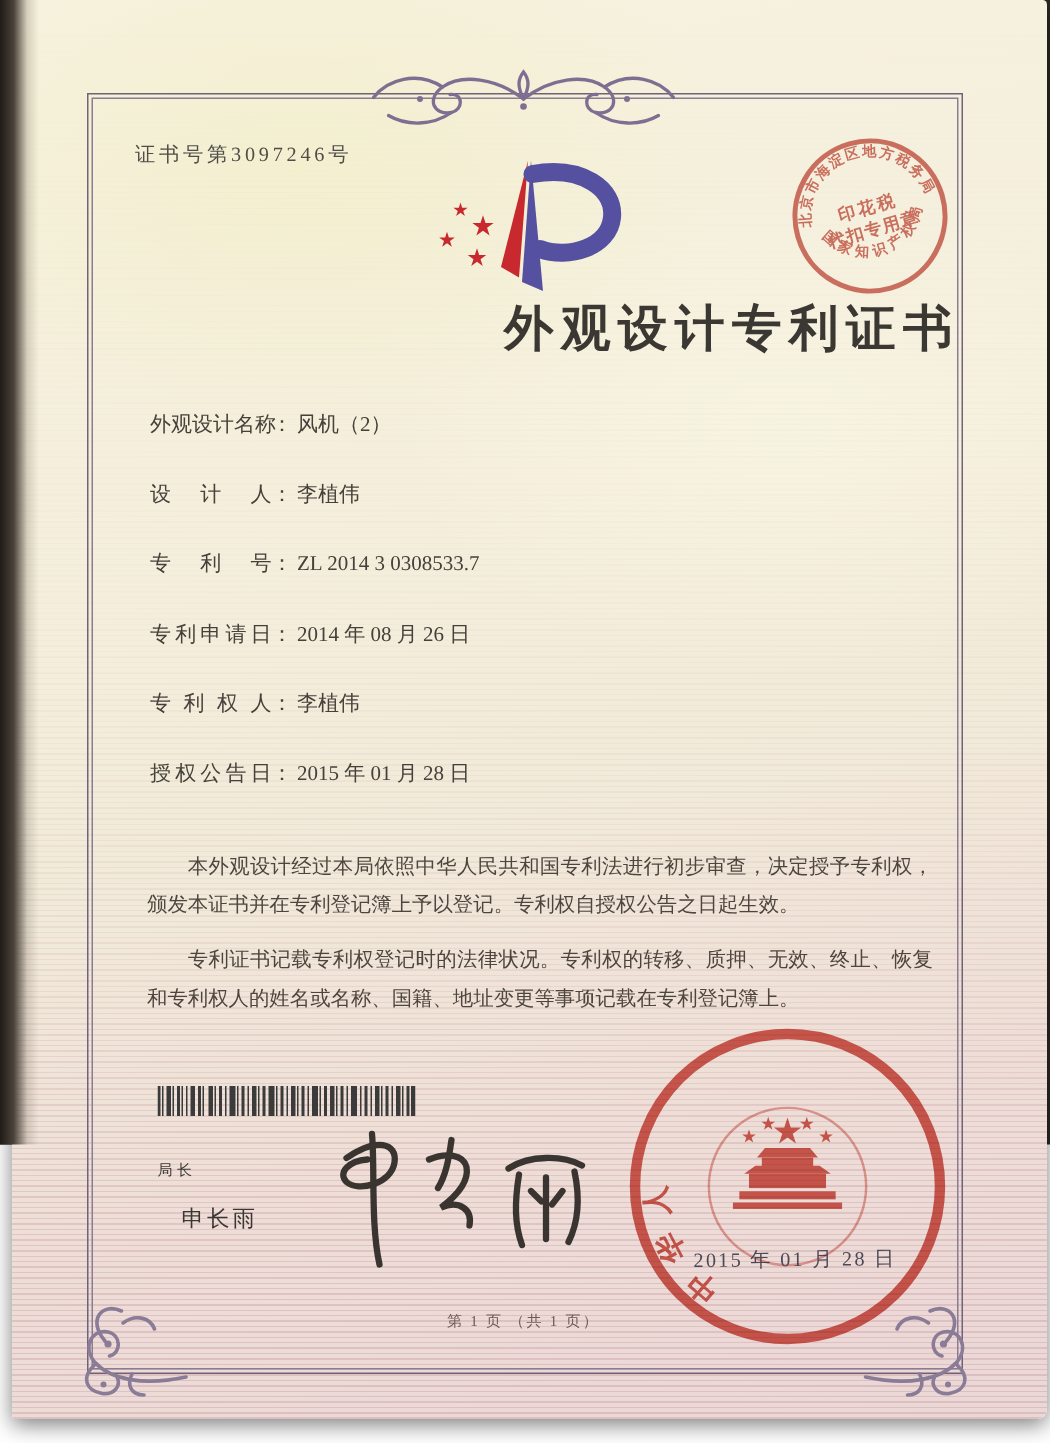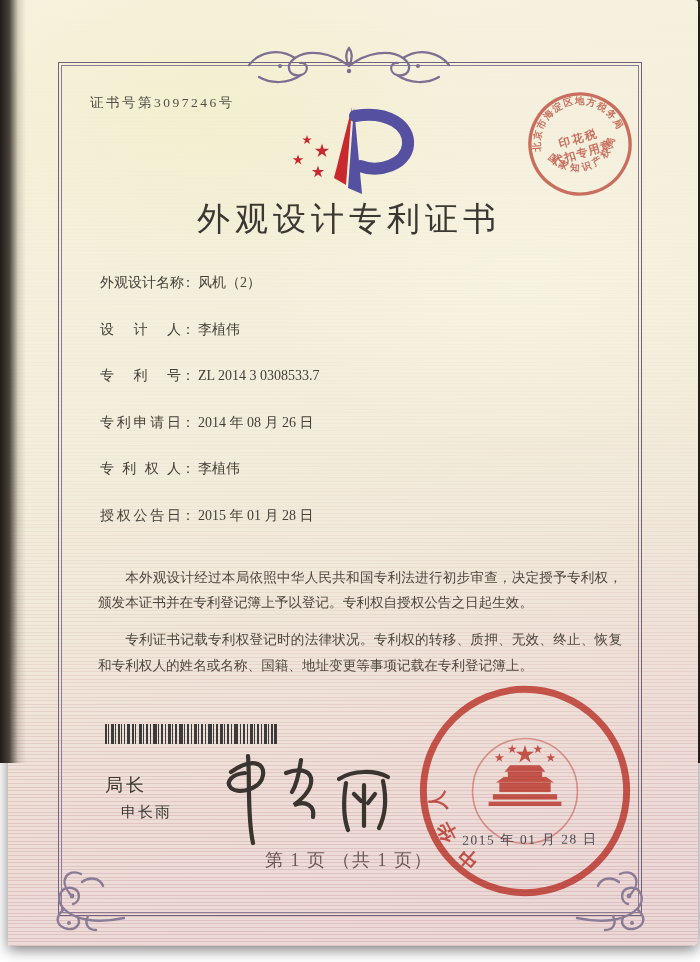--- a/index.html
+++ b/index.html
@@ -19,38 +19,38 @@
        background:repeating-linear-gradient(0deg,rgba(182,124,134,.28) 0px,rgba(182,124,134,.28) 1px,transparent 1px,transparent 3.6px);
        -webkit-mask-image:linear-gradient(180deg,transparent 0%,rgba(0,0,0,.12) 45%,rgba(0,0,0,.45) 68%,rgba(0,0,0,.9) 85%,#000 100%);
        mask-image:linear-gradient(180deg,transparent 0%,rgba(0,0,0,.12) 45%,rgba(0,0,0,.45) 68%,rgba(0,0,0,.9) 85%,#000 100%);
        border-radius:inherit;}
   .frame{position:absolute;left:50px;top:62px;width:582px;height:852px;
        border:1.6px solid #6f6279;z-index:2;}
   .frame::before{content:"";position:absolute;inset:2px;border:1px solid #8a7d93;}
   .abs{position:absolute;z-index:3;}
   .cert-no{left:82px;top:94px;font-size:13.5px;letter-spacing:2.5px;color:#4f4d48;}
   .logo{left:270px;top:104px;}
-  .title{left:50px;top:197px;width:582px;text-align:center;font-size:33px;font-weight:normal;
+  .title{left:50px;top:197px;width:582px;text-align:right;font-size:33px;font-weight:bold;
        letter-spacing:5px;color:#3b3833;}
   .fields{left:92px;top:274px;width:520px;}
   .field{margin-bottom:28.5px;font-size:14px;color:#45413a;white-space:nowrap;}
   .field-label{display:inline-block;width:81px;text-align:justify;text-align-last:justify;
        -moz-text-align-last:justify;vertical-align:top;}
   .field-colon{display:inline-block;margin-right:3px;}
   .body-text{left:78px;top:553px;width:548px;font-size:13.6px;line-height:25.2px;
        color:#4e463e;text-align:justify;z-index:2;}
   .body-text p{margin:12px;text-indent:2em;}
   .barcode{left:97px;top:724px;}
-  .officer-role{left:97px;top:773px;font-size:18px;letter-spacing:3px;color:#3a3733;}
+  .officer-role{left:97px;top:773px;font-size:10px;letter-spacing:3px;color:#3a3733;}
   .officer-name{left:97px;top:803px;font-size:15px;letter-spacing:2px;color:#3a3733;margin-left:16px;}
   .signature{left:193px;top:748px;}
   .seal-big{left:410px;top:684px;z-index:3;mix-blend-mode:multiply;opacity:.9;}
   .issue-date{left:406px;top:831px;width:232px;text-align:center;font-size:13.5px;
        letter-spacing:1.5px;color:#3f3e4c;z-index:4;opacity:.92;transform:rotate(-.6deg);}
-  .page-footer{left:50px;top:848px;width:582px;text-align:center;font-size:18px;
+  .page-footer{left:50px;top:874px;width:582px;text-align:center;font-size:10px;
        letter-spacing:1.5px;color:#6d5a57;z-index:2;}
   .seal-small{left:516px;top:88px;z-index:3;mix-blend-mode:multiply;opacity:.85;}
   .ornament-top{left:238px;top:44px;z-index:3;}
   .corner{z-index:3;}
   .corner-bl{left:40px;top:866px;}
   .corner-br{left:567px;top:866px;transform:scaleX(-1);}
   svg{display:block;}
 </style>
 </head>
 <body>

